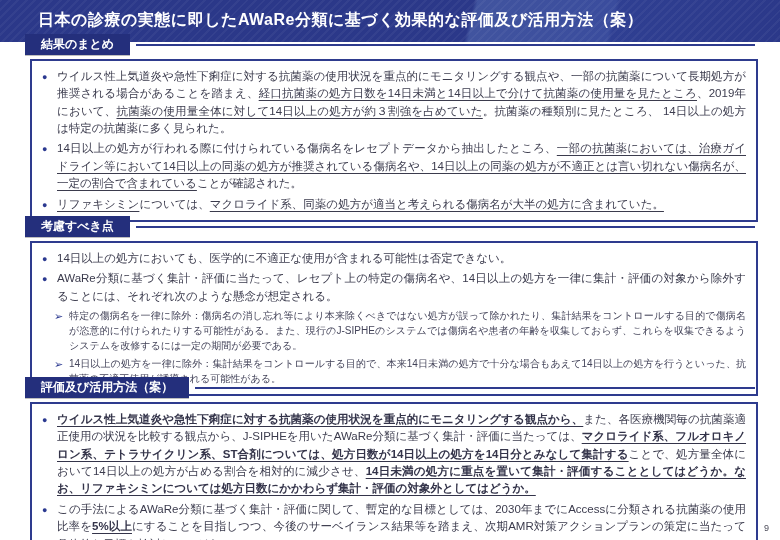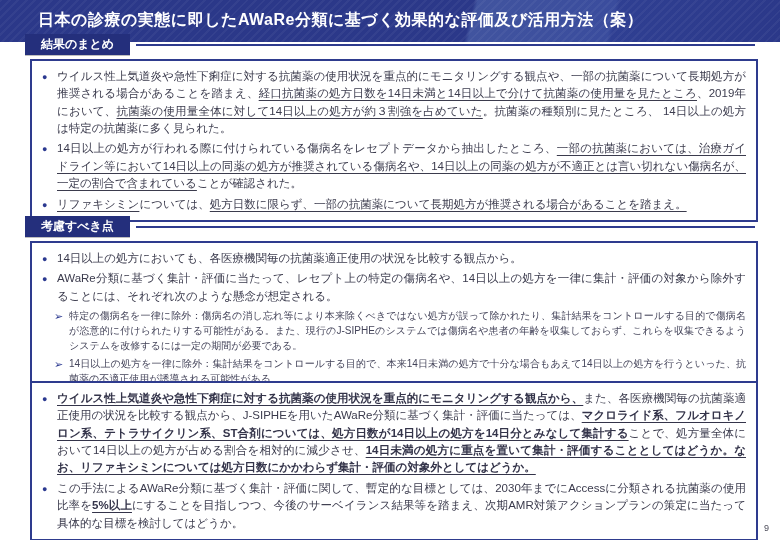--- a/index.html
+++ b/index.html
@@ -74,51 +74,55 @@
         <div class="item bullet">
           <span class="marker">●</span>
           <span class="text"><span>ウイルス性上気道炎や急性下痢症に対する抗菌薬の使用状況を重点的にモニタリングする観点や、一部の抗菌薬について長期処方が推奨される場合があることを踏まえ、</span><span class="u">経口抗菌薬の処方日数を14日未満と14日以上で分けて抗菌薬の使用量を見たところ</span><span>、2019年において、</span><span class="u">抗菌薬の使用量全体に対して14日以上の処方が約３割強を占めていた</span><span>。抗菌薬の種類別に見たところ、 14日以上の処方は特定の抗菌薬に多く見られた。</span></span>
         </div>
         <div class="item bullet">
           <span class="marker">●</span>
           <span class="text"><span>14日以上の処方が行われる際に付けられている傷病名をレセプトデータから抽出したところ、</span><span class="u">一部の抗菌薬においては、治療ガイドライン等において14日以上の同薬の処方が推奨されている傷病名や、14日以上の同薬の処方が不適正とは言い切れない傷病名が、一定の割合で含まれている</span><span>ことが確認された。</span></span>
         </div>
         <div class="item bullet">
           <span class="marker">●</span>
-          <span class="text"><span class="u">リファキシミン</span><span>については、</span><span class="u">処方日数に限らず、一部の抗菌薬について長期処方が推奨される場合があることを踏まえ。</span></span>
+          <span class="text"><span class="u">リファキシミン</span><span>については、</span><span class="u">マクロライド系、同薬の処方が適当と考えられる傷病名が大半の処方に含まれていた。</span></span>
         </div>
       </div>
   </div>
 
   <div class="section" id="section-1">
     <div class="sec-head">
       <span class="chip">考慮すべき点</span>
       <span class="head-line"></span>
     </div>
     <div class="sec-box">
         <div class="item bullet">
           <span class="marker">●</span>
-          <span class="text"><span>14日以上の処方においても、各医療機関毎の抗菌薬適正使用の状況を比較する観点から。</span></span>
+          <span class="text"><span>14日以上の処方においても、医学的に不適正な使用が含まれる可能性は否定できない。</span></span>
         </div>
         <div class="item bullet">
           <span class="marker">●</span>
           <span class="text"><span>AWaRe分類に基づく集計・評価に当たって、レセプト上の特定の傷病名や、14日以上の処方を一律に集計・評価の対象から除外することには、それぞれ次のような懸念が想定される。</span></span>
         </div>
         <div class="item arrow">
           <span class="marker">➢</span>
           <span class="text"><span>特定の傷病名を一律に除外：傷病名の消し忘れ等により本来除くべきではない処方が誤って除かれたり、集計結果をコントロールする目的で傷病名が恣意的に付けられたりする可能性がある。また、現行のJ-SIPHEのシステムでは傷病名や患者の年齢を収集しておらず、これらを収集できるようシステムを改修するには一定の期間が必要である。</span></span>
         </div>
         <div class="item arrow">
           <span class="marker">➢</span>
           <span class="text"><span>14日以上の処方を一律に除外：集計結果をコントロールする目的で、本来14日未満の処方で十分な場合もあえて14日以上の処方を行うといった、抗菌薬の不適正使用が誘導される可能性がある。</span></span>
         </div>
       </div>
   </div>
 
   <div class="section" id="section-2">
+    <div class="sec-head">
+      <span class="chip">評価及び活用方法（案）</span>
+      <span class="head-line"></span>
+    </div>
     <div class="sec-box">
         <div class="item bullet">
           <span class="marker">●</span>
           <span class="text"><span class="u b">ウイルス性上気道炎や急性下痢症に対する抗菌薬の使用状況を重点的にモニタリングする観点から、</span><span>また、各医療機関毎の抗菌薬適正使用の状況を比較する観点から、J-SIPHEを用いたAWaRe分類に基づく集計・評価に当たっては、</span><span class="u b">マクロライド系、フルオロキノロン系、テトラサイクリン系、ST合剤については、処方日数が14日以上の処方を14日分とみなして集計する</span><span>ことで、処方量全体において14日以上の処方が占める割合を相対的に減少させ、</span><span class="u b">14日未満の処方に重点を置いて集計・評価することとしてはどうか。なお、リファキシミンについては処方日数にかかわらず集計・評価の対象外としてはどうか。</span></span>
         </div>
         <div class="item bullet">
           <span class="marker">●</span>
           <span class="text"><span>この手法によるAWaRe分類に基づく集計・評価に関して、暫定的な目標としては、2030年までにAccessに分類される抗菌薬の使用比率を</span><span class="u b">5%以上</span><span>にすることを目指しつつ、今後のサーベイランス結果等を踏まえ、次期AMR対策アクションプランの策定に当たって具体的な目標を検討してはどうか。</span></span>
         </div>
       </div>

